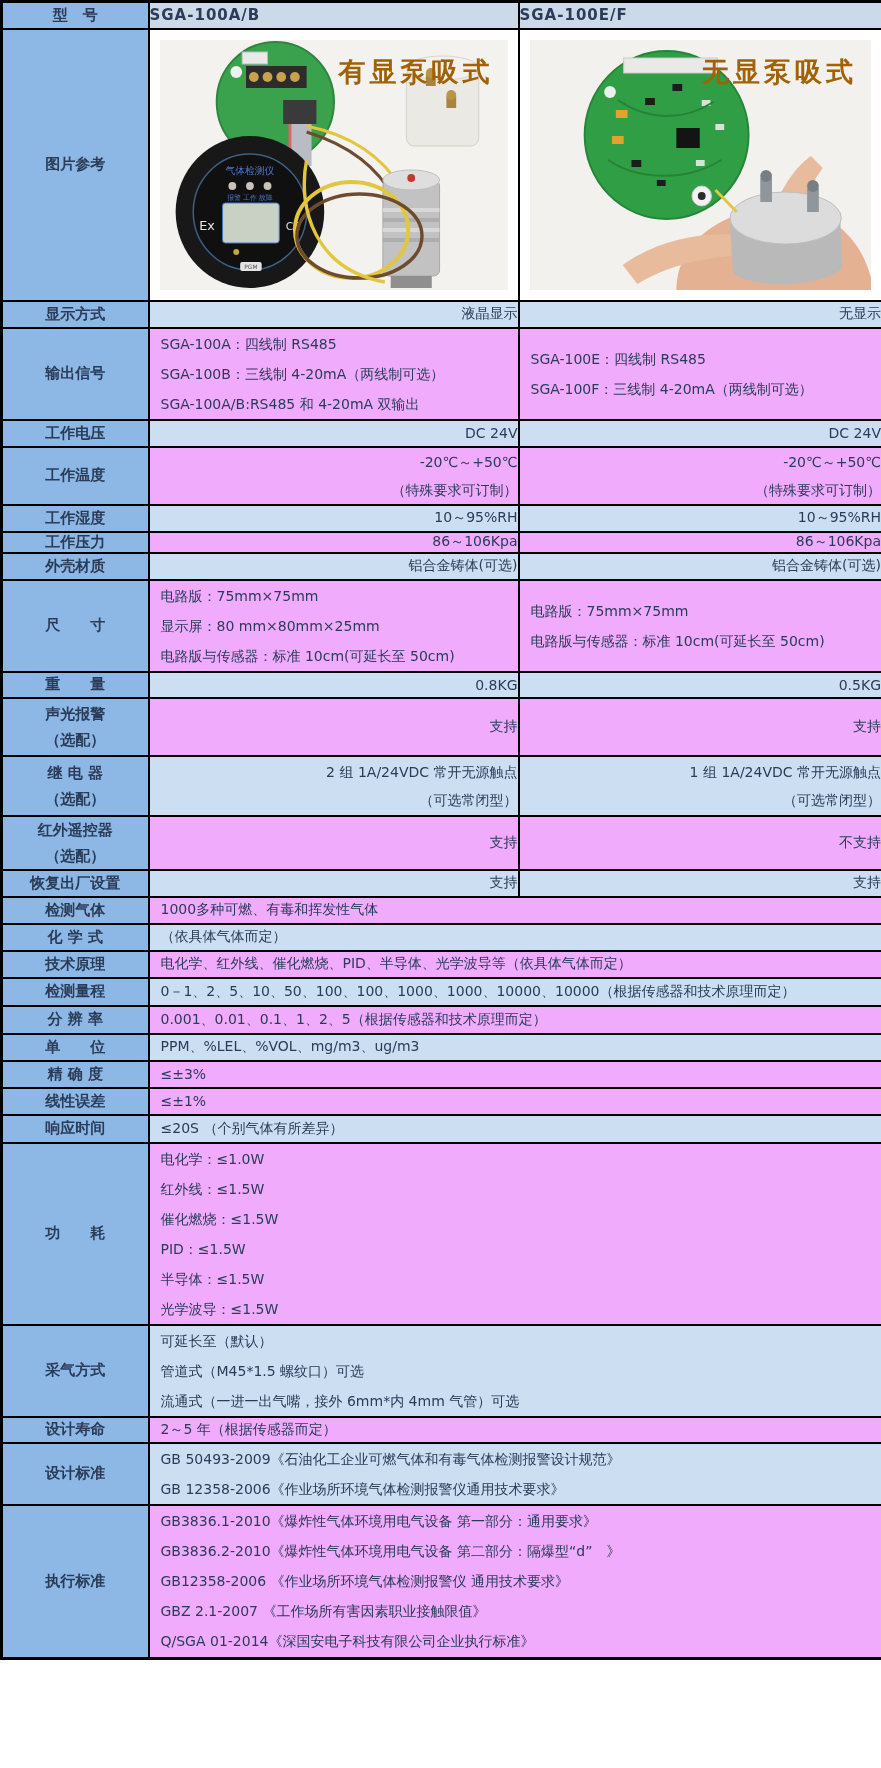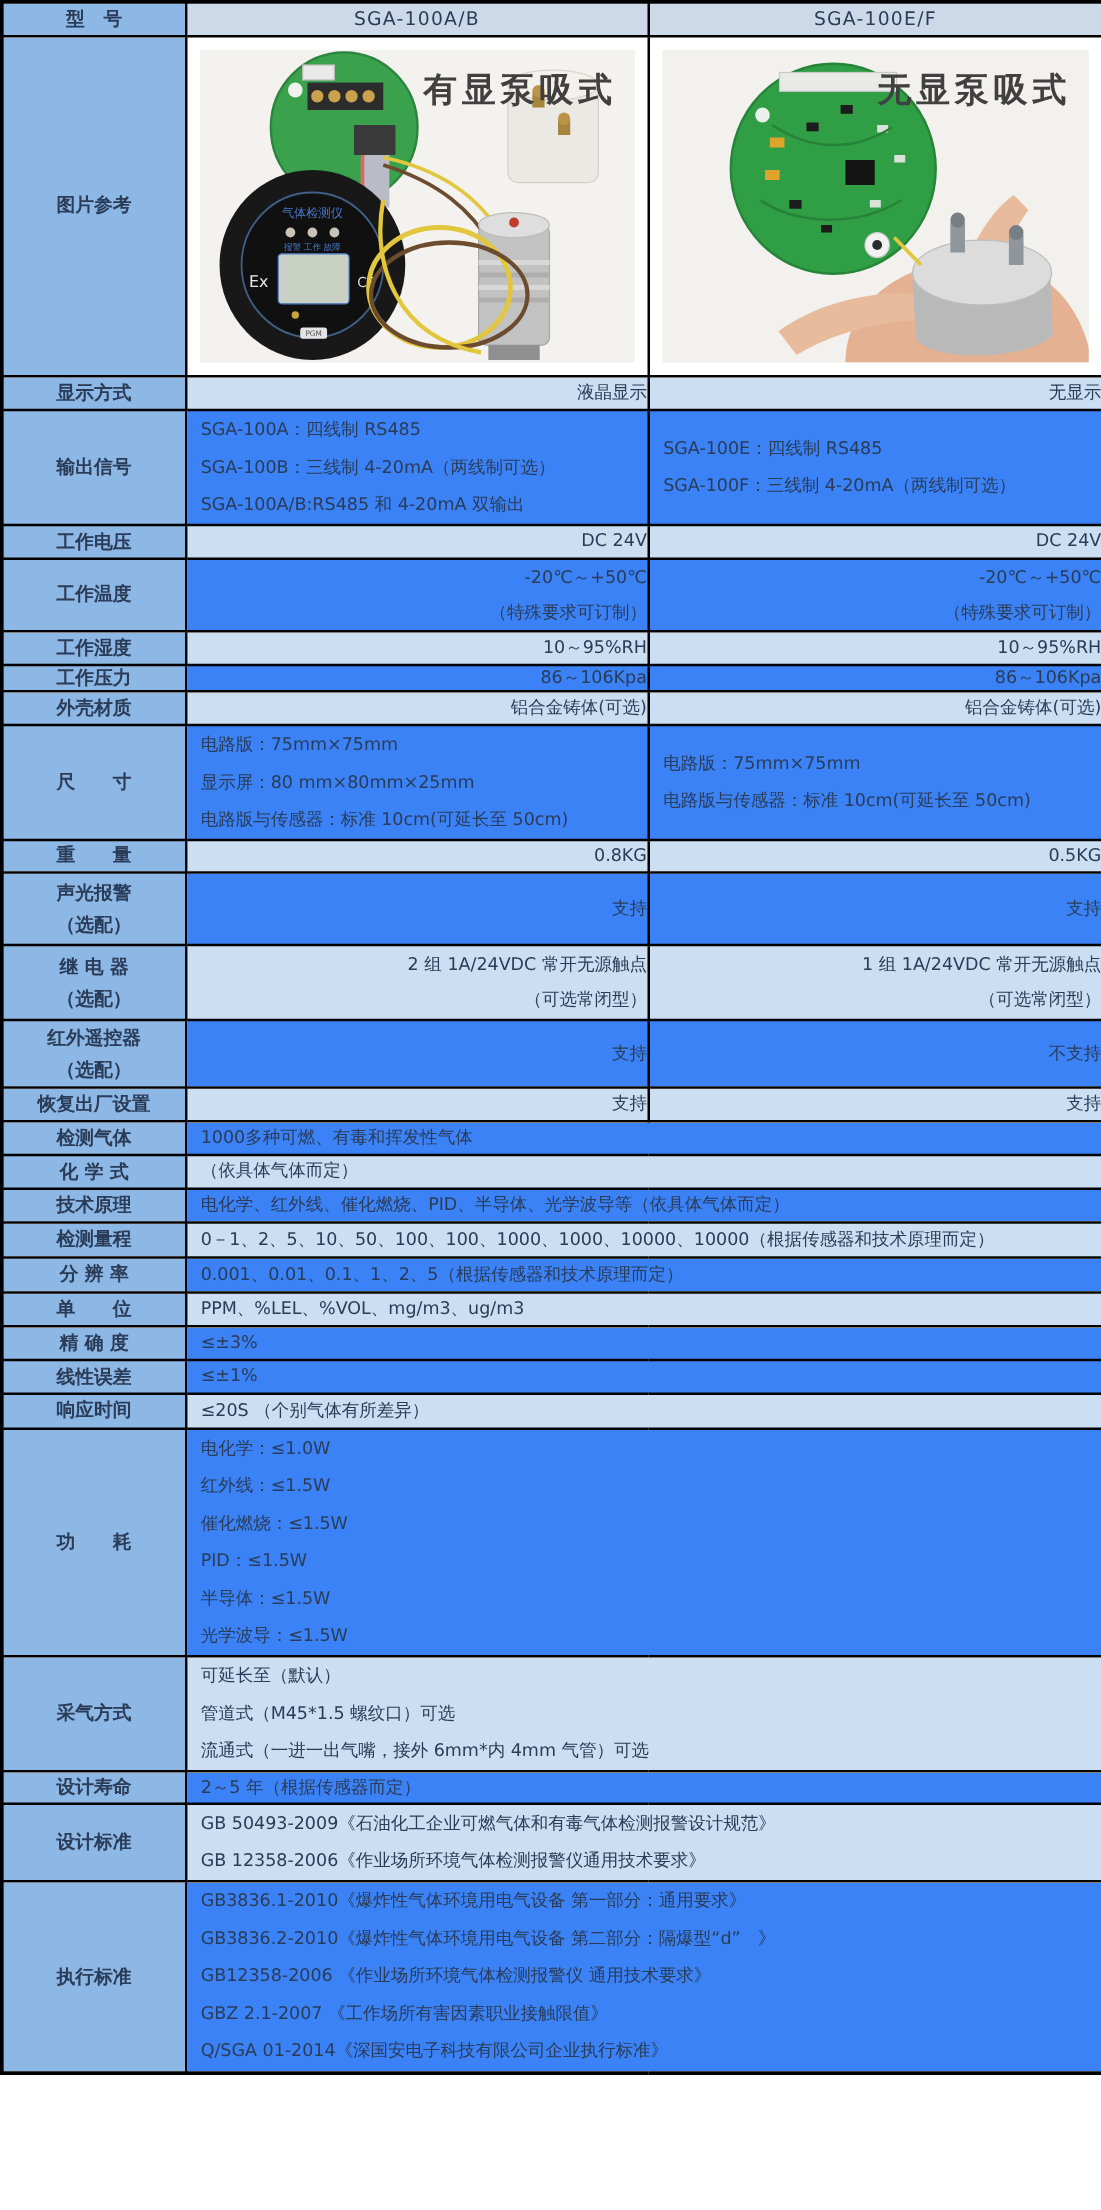--- a/index.html
+++ b/index.html
@@ -1,32 +1,32 @@
 <!DOCTYPE html>
 <html><head>
 <meta charset="utf-8">
 <style>
   html,body{margin:0;padding:0;background:#ffffff;}
   body{font-family:"DejaVu Sans","Liberation Sans",sans-serif;color:#2a3c58;}
   .wrap{width:881px;}
   table.t{border-collapse:collapse;table-layout:fixed;width:881px;border:3px solid #000;}
   td{border:2px solid #000;vertical-align:middle;font-size:14px;color:#2a3c58;overflow:hidden;padding:0;}
   td.lbl{background:#8db7e4;font-weight:bold;text-align:center;font-size:15px;}
-  td.hdr{background:#ccd9e9;font-weight:normal;text-align:center;font-size:15px;letter-spacing:1px;}
+  td.hdr{background:#ccd9e9;font-weight:bold;font-size:15px;letter-spacing:1px;}
   .lbl .ln{line-height:26px;text-align:center;}
   tr.b0 td.v{background:#cbdef2;}
-  tr.b1 td.v{background:#3b82f6;}
+  tr.b1 td.v{background:#f0abfc;}
   td.c{text-align:right;}
   td.l{text-align:left;padding-left:11px;padding-right:4px;}
   .ln{line-height:30px;white-space:nowrap;}
   .sln{line-height:28px;white-space:nowrap;margin-left:16px;}
   td.photo-cell{background:#ffffff;padding:10px;}
   .photo{position:relative;width:100%;height:250px;background:#f4f2ee;}
   .photo svg{position:absolute;left:0;top:0;width:100%;height:100%;}
-  .wm{position:absolute;top:14px;right:14px;font-size:27px;color:#404040;letter-spacing:4px;font-weight:bold;z-index:2;text-align:right;}
+  .wm{position:absolute;top:14px;right:14px;font-size:27px;color:#a16207;letter-spacing:4px;font-weight:bold;z-index:2;text-align:right;}
 </style>
 </head>
 <body>
 
 <div class="wrap">
 <table class="t">
 <colgroup>
         <col style="width:147px">
         <col style="width:370px">
         <col style="width:364px">

